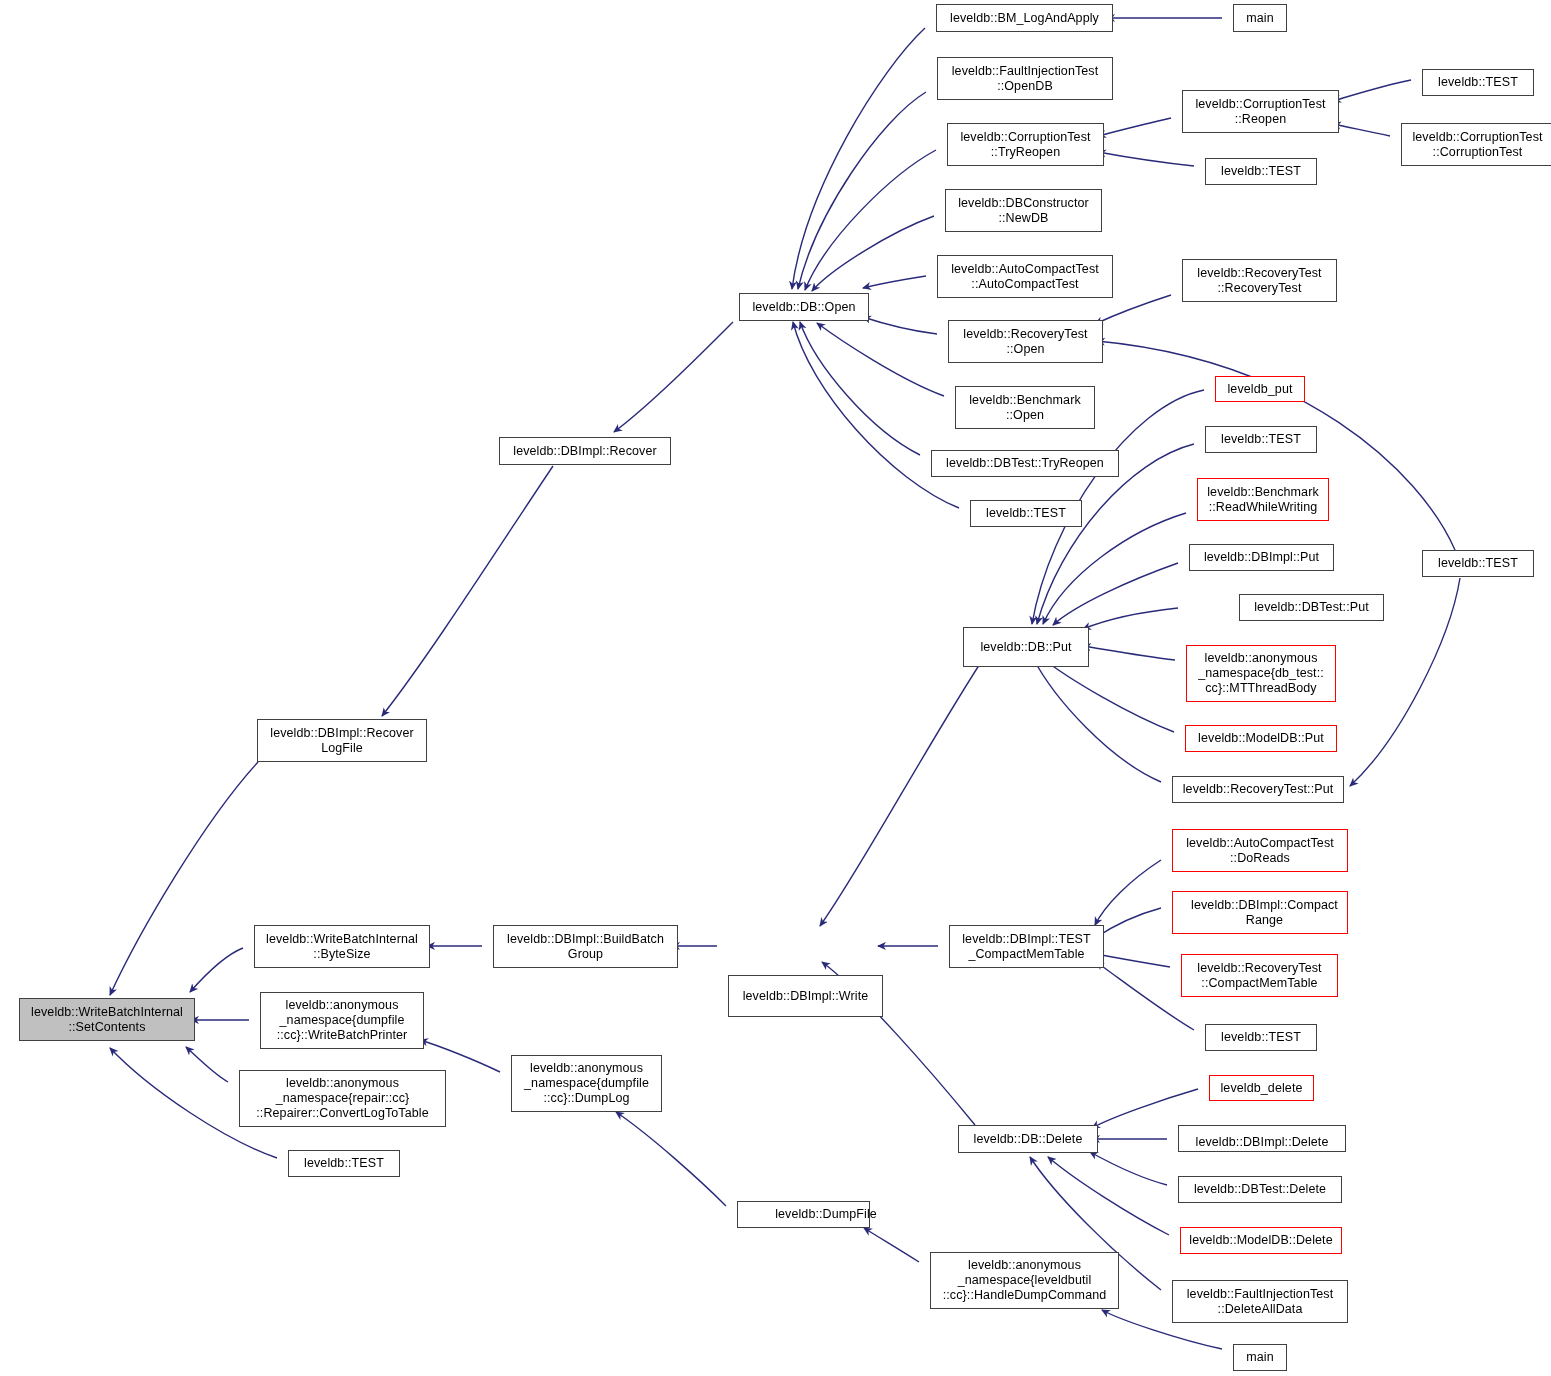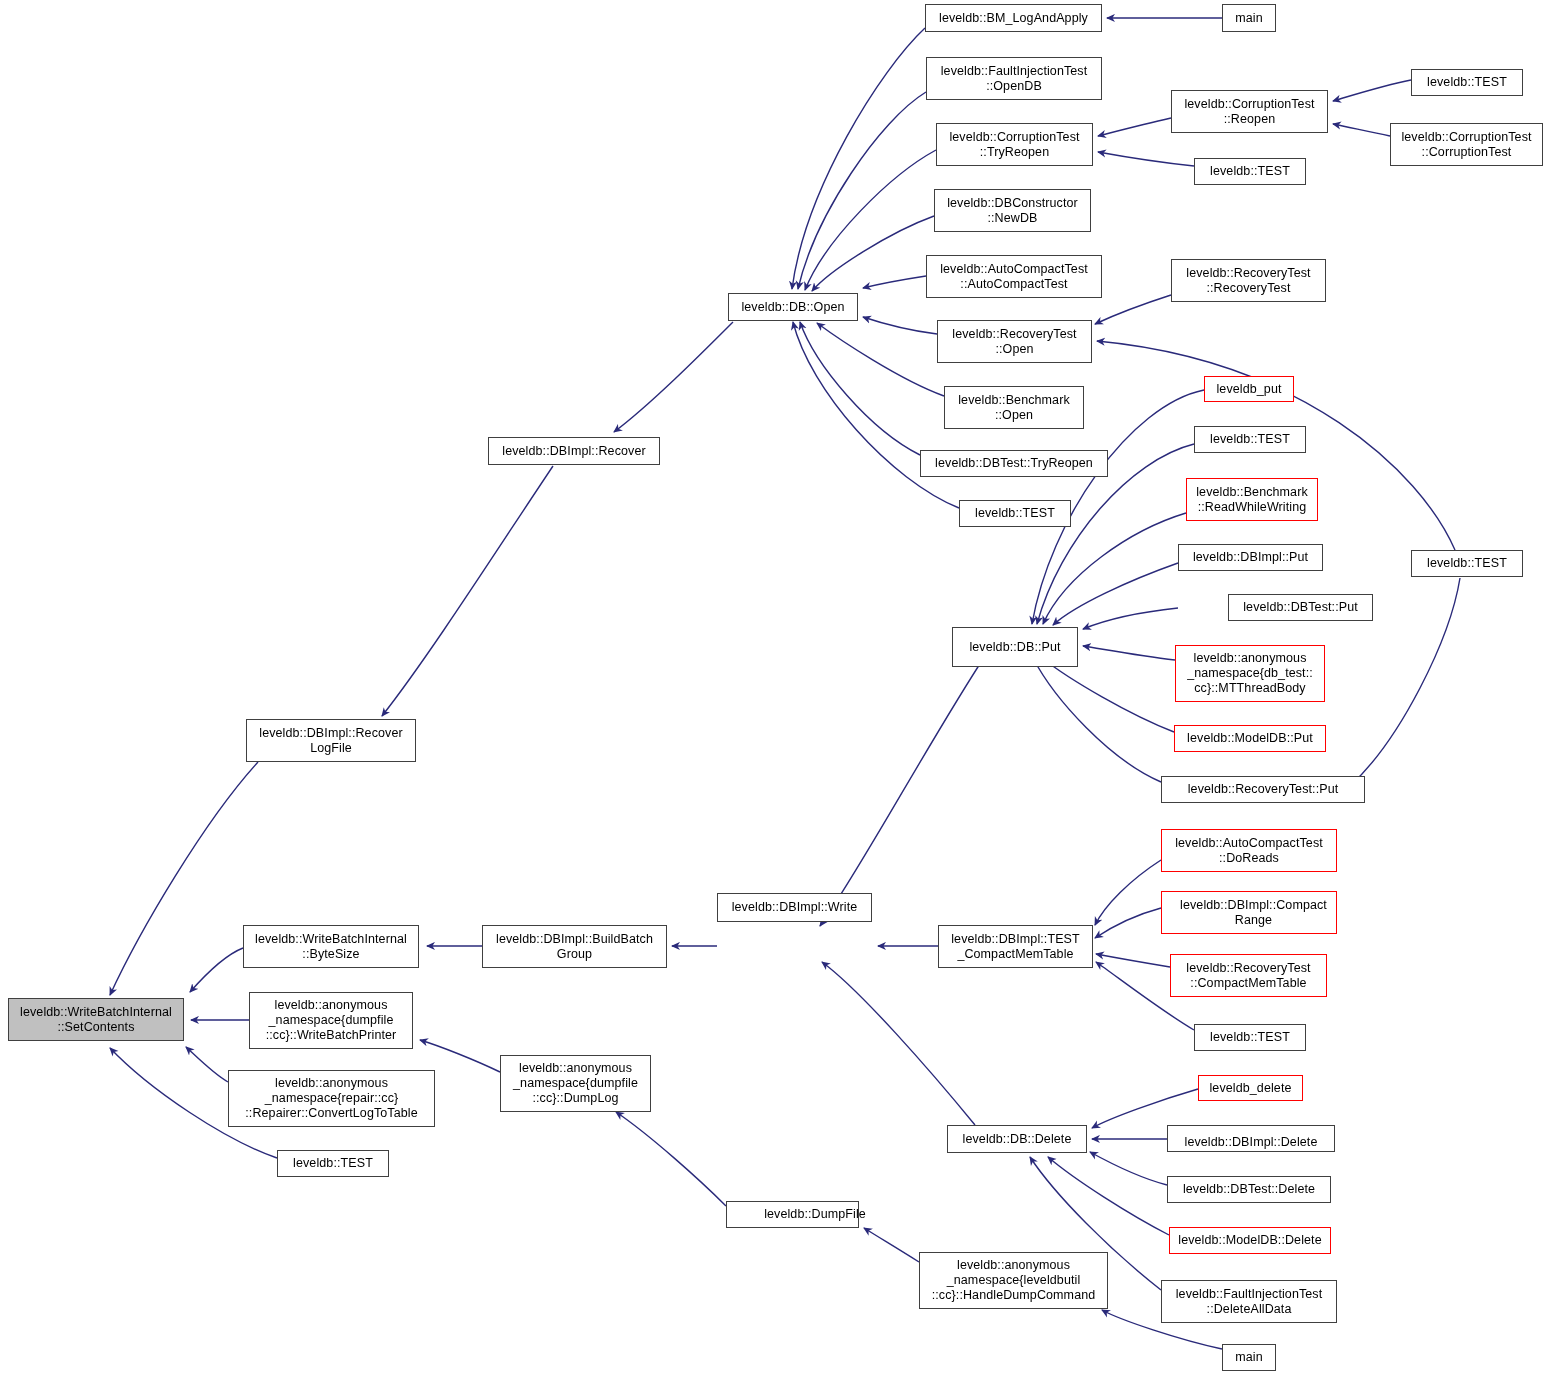--- a/index.html
+++ b/index.html
@@ -33,20 +33,21 @@
     text-align: center;
     background: #ffffff;
     border: 1px solid #404040;
     color: #000000;
     font-size: 12.5px;
     line-height: 1.18;
     letter-spacing: 0.1px;
     white-space: pre-line;
     padding: 1px 3px;
     cursor: pointer;
+    margin-left: 11px;
   }
   .node.red {
     border: 1px solid #ff0000;
   }
   .node.current {
     background: #c0c0c0;
     border: 1px solid #404040;
   }
   .node-label {
     display: block;
@@ -131,42 +132,42 @@
       <div class="node" style="left: 482px; top: 925px; width: 185px; height: 43px;"><span class="node-label">leveldb::DBImpl::BuildBatch
 Group</span></div>
       <div class="node" style="left: 500px; top: 1055px; width: 151px; height: 57px;"><span class="node-label">leveldb::anonymous
 _namespace{dumpfile
 ::cc}::DumpLog</span></div>
       <div class="node" style="left: 726px; top: 1201px; width: 133px; height: 27px; padding-left: 48px;"><span class="node-label">leveldb::DumpFile</span></div>
       <div class="node" style="left: 919px; top: 1252px; width: 189px; height: 57px;"><span class="node-label">leveldb::anonymous
 _namespace{leveldbutil
 ::cc}::HandleDumpCommand</span></div>
       <div class="node" style="left: 1222px; top: 1344px; width: 54px; height: 27px;"><span class="node-label">main</span></div>
-      <div class="node" style="left: 717px; top: 893px; width: 155px; height: 29px;"><span class="node-label">leveldb::DBImpl::Write</span></div>
+      <div class="node" style="left: 717px; top: 975px; width: 155px; height: 42px;"><span class="node-label">leveldb::DBImpl::Write</span></div>
       <div class="node" style="left: 938px; top: 925px; width: 155px; height: 43px;"><span class="node-label">leveldb::DBImpl::TEST
 _CompactMemTable</span></div>
       <div class="node red" style="left: 1161px; top: 829px; width: 176px; height: 43px;"><span class="node-label">leveldb::AutoCompactTest
 ::DoReads</span></div>
       <div class="node red" style="left: 1161px; top: 891px; width: 176px; height: 43px; padding-left: 12px;"><span class="node-label">leveldb::DBImpl::Compact
 Range</span></div>
       <div class="node red" style="left: 1170px; top: 954px; width: 157px; height: 43px;"><span class="node-label">leveldb::RecoveryTest
 ::CompactMemTable</span></div>
       <div class="node" style="left: 1194px; top: 1024px; width: 112px; height: 27px;"><span class="node-label">leveldb::TEST</span></div>
       <div class="node" style="left: 952px; top: 627px; width: 126px; height: 40px;"><span class="node-label">leveldb::DB::Put</span></div>
       <div class="node red" style="left: 1204px; top: 376px; width: 90px; height: 26px;"><span class="node-label">leveldb_put</span></div>
       <div class="node" style="left: 1194px; top: 426px; width: 112px; height: 27px;"><span class="node-label">leveldb::TEST</span></div>
       <div class="node red" style="left: 1186px; top: 478px; width: 132px; height: 43px;"><span class="node-label">leveldb::Benchmark
 ::ReadWhileWriting</span></div>
       <div class="node" style="left: 1178px; top: 544px; width: 145px; height: 27px;"><span class="node-label">leveldb::DBImpl::Put</span></div>
       <div class="node" style="left: 1228px; top: 594px; width: 145px; height: 27px;"><span class="node-label">leveldb::DBTest::Put</span></div>
       <div class="node red" style="left: 1175px; top: 645px; width: 150px; height: 57px;"><span class="node-label">leveldb::anonymous
 _namespace{db_test::
 cc}::MTThreadBody</span></div>
       <div class="node red" style="left: 1174px; top: 725px; width: 152px; height: 27px;"><span class="node-label">leveldb::ModelDB::Put</span></div>
-      <div class="node" style="left: 1161px; top: 776px; width: 204px; height: 27px;"><span class="node-label">leveldb::RecoveryTest::Put</span></div>
+      <div class="node" style="left: 1161px; top: 776px; width: 172px; height: 27px;"><span class="node-label">leveldb::RecoveryTest::Put</span></div>
       <div class="node" style="left: 1411px; top: 550px; width: 112px; height: 27px;"><span class="node-label">leveldb::TEST</span></div>
       <div class="node" style="left: 947px; top: 1125px; width: 140px; height: 28px;"><span class="node-label">leveldb::DB::Delete</span></div>
       <div class="node red" style="left: 1198px; top: 1075px; width: 105px; height: 26px;"><span class="node-label">leveldb_delete</span></div>
       <div class="node" style="left: 1167px; top: 1125px; width: 168px; height: 27px; align-items: flex-end;"><span class="node-label">leveldb::DBImpl::Delete</span></div>
       <div class="node" style="left: 1167px; top: 1176px; width: 164px; height: 27px;"><span class="node-label">leveldb::DBTest::Delete</span></div>
       <div class="node red" style="left: 1169px; top: 1227px; width: 162px; height: 27px; text-align: right;"><span class="node-label">leveldb::ModelDB::Delete</span></div>
       <div class="node" style="left: 1161px; top: 1280px; width: 176px; height: 43px;"><span class="node-label">leveldb::FaultInjectionTest
 ::DeleteAllData</span></div>
       <div class="node" style="left: 246px; top: 719px; width: 170px; height: 43px;"><span class="node-label">leveldb::DBImpl::Recover
 LogFile</span></div>

